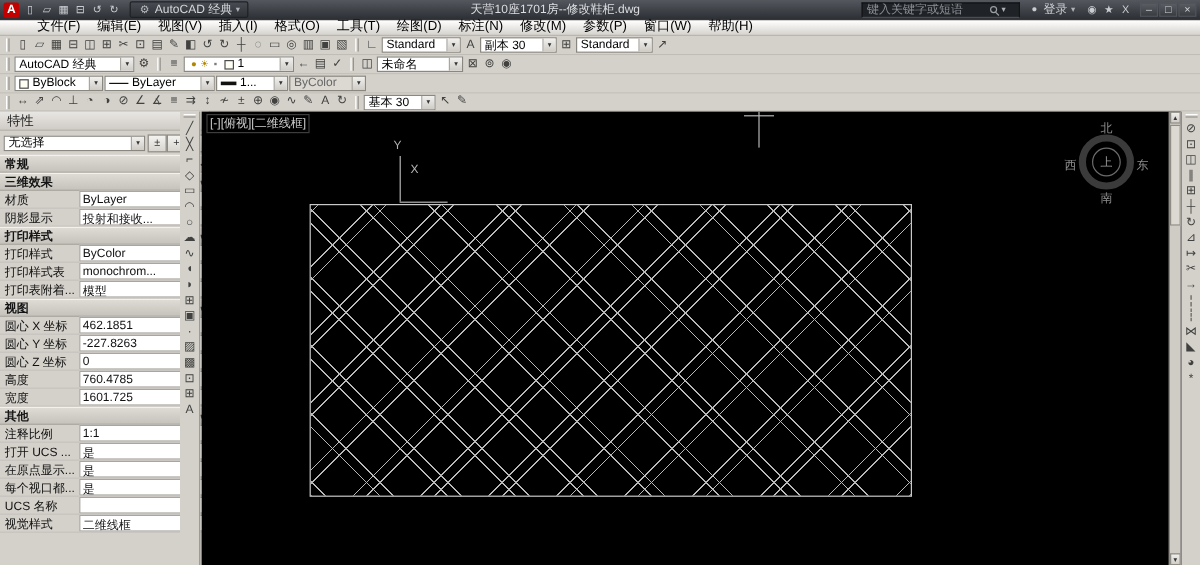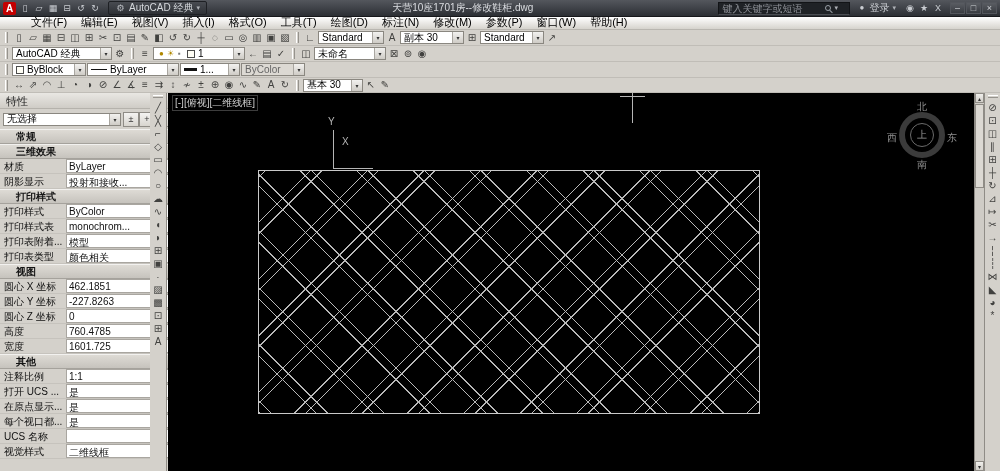--- a/index.html
+++ b/index.html
@@ -58,21 +58,21 @@
   
   .palette{position:absolute;left:0;top:93px;width:175px;bottom:0;background:#d4d1cb;border-right:1px solid #8f8c86;overflow:hidden}
   .pp-title{height:16px;line-height:16px;padding-left:6px;font-size:11px;color:#1c1c1c;
             background:linear-gradient(#e9e7e3,#cfccc6);border-bottom:1px solid #b5b2ac}
   .pp-selrow{height:20px;display:flex;align-items:center;gap:2px;padding:2px 3px}
   .pp-selrow .combo{flex:1}
   .pp-btn{width:16px;height:15px;background:linear-gradient(#f4f3f1,#d8d5cf);border:1px solid #8f8c86;
           display:flex;align-items:center;justify-content:center;font-size:9px;color:#333;flex:0 0 auto}
   .pp-head{height:15px;display:flex;align-items:center;background:linear-gradient(#dedbd5,#c6c3bd);
            border-top:1px solid #f2f1ef;border-bottom:1px solid #a5a29c;font-size:10px;font-weight:bold;
-           color:#141414;padding:0 16px}
+           color:#141414;padding:0 4px}
   .pp-head .arr{margin-left:auto;font-size:7px;color:#444}
   .pp-row{height:15px;display:flex;border-bottom:1px solid #c6c3bd}
   .pp-label{width:66px;font-size:10px;color:#101010;padding:1px 0 0 4px;white-space:nowrap;overflow:hidden;flex:0 0 auto}
   .pp-value{flex:1;background:#fff;border:1px solid #a9a6a0;font-size:10px;color:#101010;padding:1px 2px 0;
             white-space:nowrap;overflow:hidden}
 
   
   .drawbar{position:absolute;left:150px;top:93px;width:17px;bottom:0;background:#d4d1cb;border-right:1px solid #8f8c86;
            display:flex;flex-direction:column;align-items:center;padding-top:2px}
   .modbar{position:absolute;right:0;top:93px;width:16px;bottom:0;background:#d4d1cb;border-left:1px solid #8f8c86;
@@ -362,24 +362,20 @@
           <div class="pp-value">ByColor</div>
         </div>
         <div class="pp-row">
           <div class="pp-label">打印样式表</div>
           <div class="pp-value">monochrom...</div>
         </div>
         <div class="pp-row">
           <div class="pp-label">打印表附着...</div>
           <div class="pp-value">模型</div>
         </div>
-        <div class="pp-row">
-          <div class="pp-label">打印表类型</div>
-          <div class="pp-value">颜色相关</div>
-        </div>
         <div class="pp-head">
           <span>视图</span>
           <span class="arr">▾</span>
         </div>
         <div class="pp-row">
           <div class="pp-label">圆心 X 坐标</div>
           <div class="pp-value">462.1851</div>
         </div>
         <div class="pp-row">
           <div class="pp-label">圆心 Y 坐标</div>

